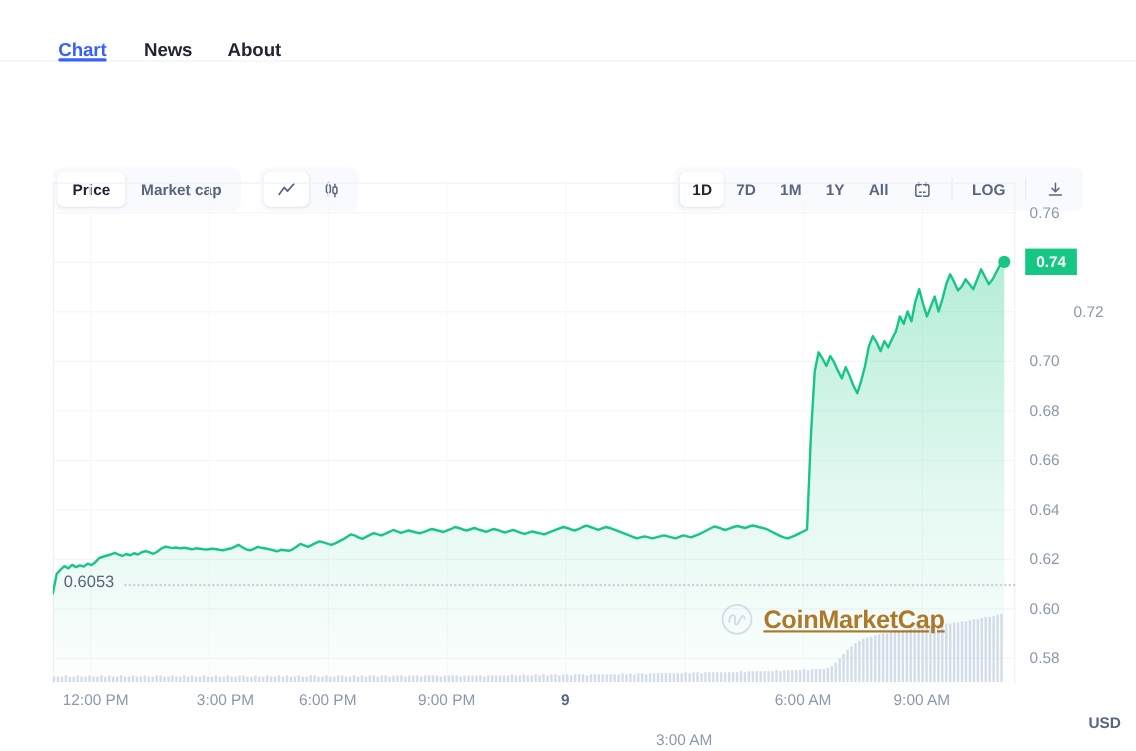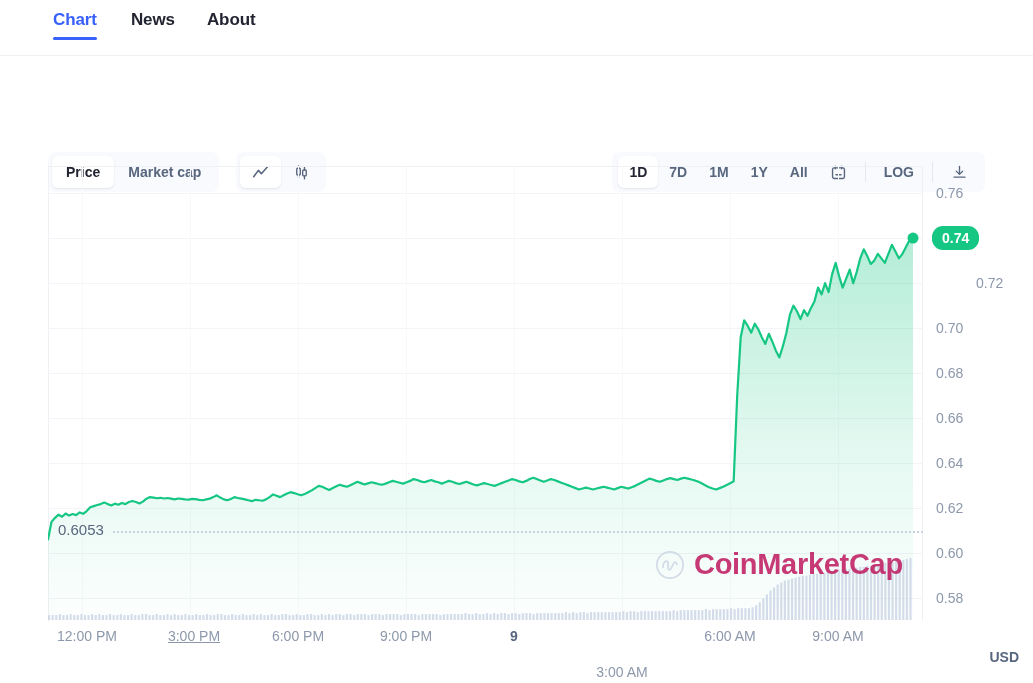--- a/index.html
+++ b/index.html
@@ -19,22 +19,22 @@
     background: #fff;
   }
   .tabs {
     position: absolute; left: 53px; top: 0;
     height: 56px;
     display: flex; align-items: flex-start;
     gap: 0px;
   }
   .tab {
     position: relative;
-    height: 40px;
-    display: flex; align-items: center;
+    height: 56px;
+    display: flex; align-items: flex-end;
     padding: 0 16px;
     font-size: 17px;
     font-weight: bold;
     color: #222531;
     cursor: pointer;
     letter-spacing: -0.1px;
   }
   .tab:first-child { padding-left: 0; padding-right: 18px; }
   .tab.active { color: #3861fb; }
   .tab.active::after {
@@ -123,24 +123,25 @@
   
   .watermark {
     position: absolute;
     left: 655px; top: 548px;
     display: flex; align-items: center;
     gap: 9px;
     opacity: 0.85;
     pointer-events: none;
   }
   .wm-text {
-    font-size: 29px;
+    font-size: 23px;
     font-weight: bold;
-    color: #be185d;
+    color: #a16207;
     letter-spacing: -0.3px;
+    text-decoration: underline;
   }
 
   
   .refline {
     position: absolute;
     left: 113px;
     top: 531px;
     width: 810px;
     height: 0;
     border-top: 2px dotted #c9d2e0;
@@ -168,21 +169,21 @@
     white-space: nowrap;
   }
   .ybadge {
     position: absolute;
     left: -4px;
     background: #16c784;
     color: #fff;
     font-size: 14px;
     font-weight: bold;
     padding: 4px 10px;
-    border-radius: 11px;
+    border-radius: 0;
     transform: translateY(-50%);
   }
 
   
   .xaxis {
     position: absolute;
     left: 0; top: 628px;
     width: 1033px; height: 40px;
   }
   .xtick {
@@ -593,20 +594,20 @@
     <div class="ytick" style="top: 252.277px;">0.66</div>
     <div class="ytick" style="top: 297.327px;">0.64</div>
     <div class="ytick" style="top: 342.376px;">0.62</div>
     <div class="ytick" style="top: 387.426px;">0.60</div>
     <div class="ytick" style="top: 432.475px;">0.58</div>
   </div>
 
 <div class="xaxis" id="xaxis">
   <div class="usd">USD</div>
 <div class="xtick" style="left: 87px;">12:00 PM</div>
-    <div class="xtick" style="left: 194px; text-decoration: underline;">3:00 PM</div>
+    <div class="xtick" style="left: 205px;">3:00 PM</div>
     <div class="xtick" style="left: 298px;">6:00 PM</div>
     <div class="xtick" style="left: 406px;">9:00 PM</div>
     <div class="xtick bold" style="left: 514px;">9</div>
     <div class="xtick" style="left: 622px; margin-top: 36px;">3:00 AM</div>
     <div class="xtick" style="left: 730px;">6:00 AM</div>
     <div class="xtick" style="left: 838px;">9:00 AM</div>
   </div>
 
 </body></html>

